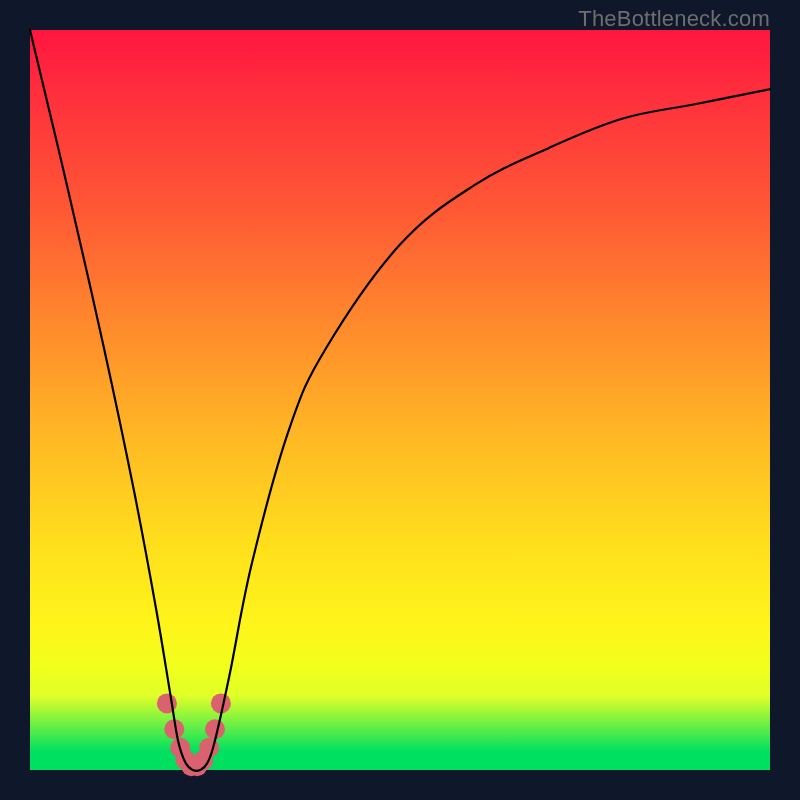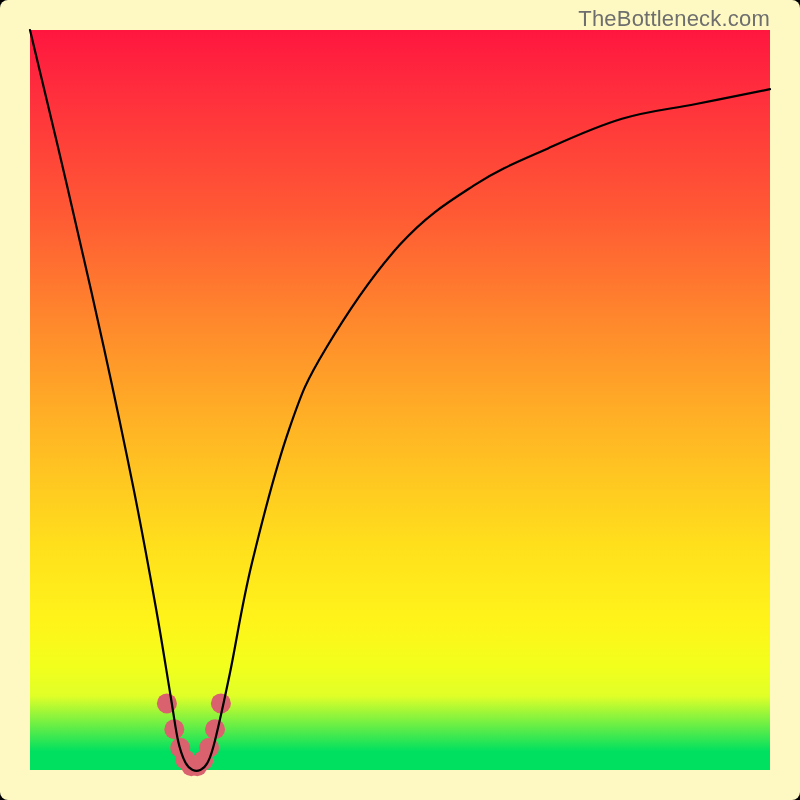--- a/index.html
+++ b/index.html
@@ -8,22 +8,21 @@
     width: 800px;
     height: 800px;
     overflow: hidden;
     background: #000;
     font-family: Arial, Helvetica, sans-serif;
   }
   .frame {
     position: relative;
     width: 800px;
     height: 800px;
-    background: #fef9c3;
-    border-radius: 8px;
+    background: #0f172a;
   }
   .plot {
     position: absolute;
     left: 30px;
     top: 30px;
     width: 740px;
     height: 740px;
     
     background: linear-gradient(
       to bottom,

